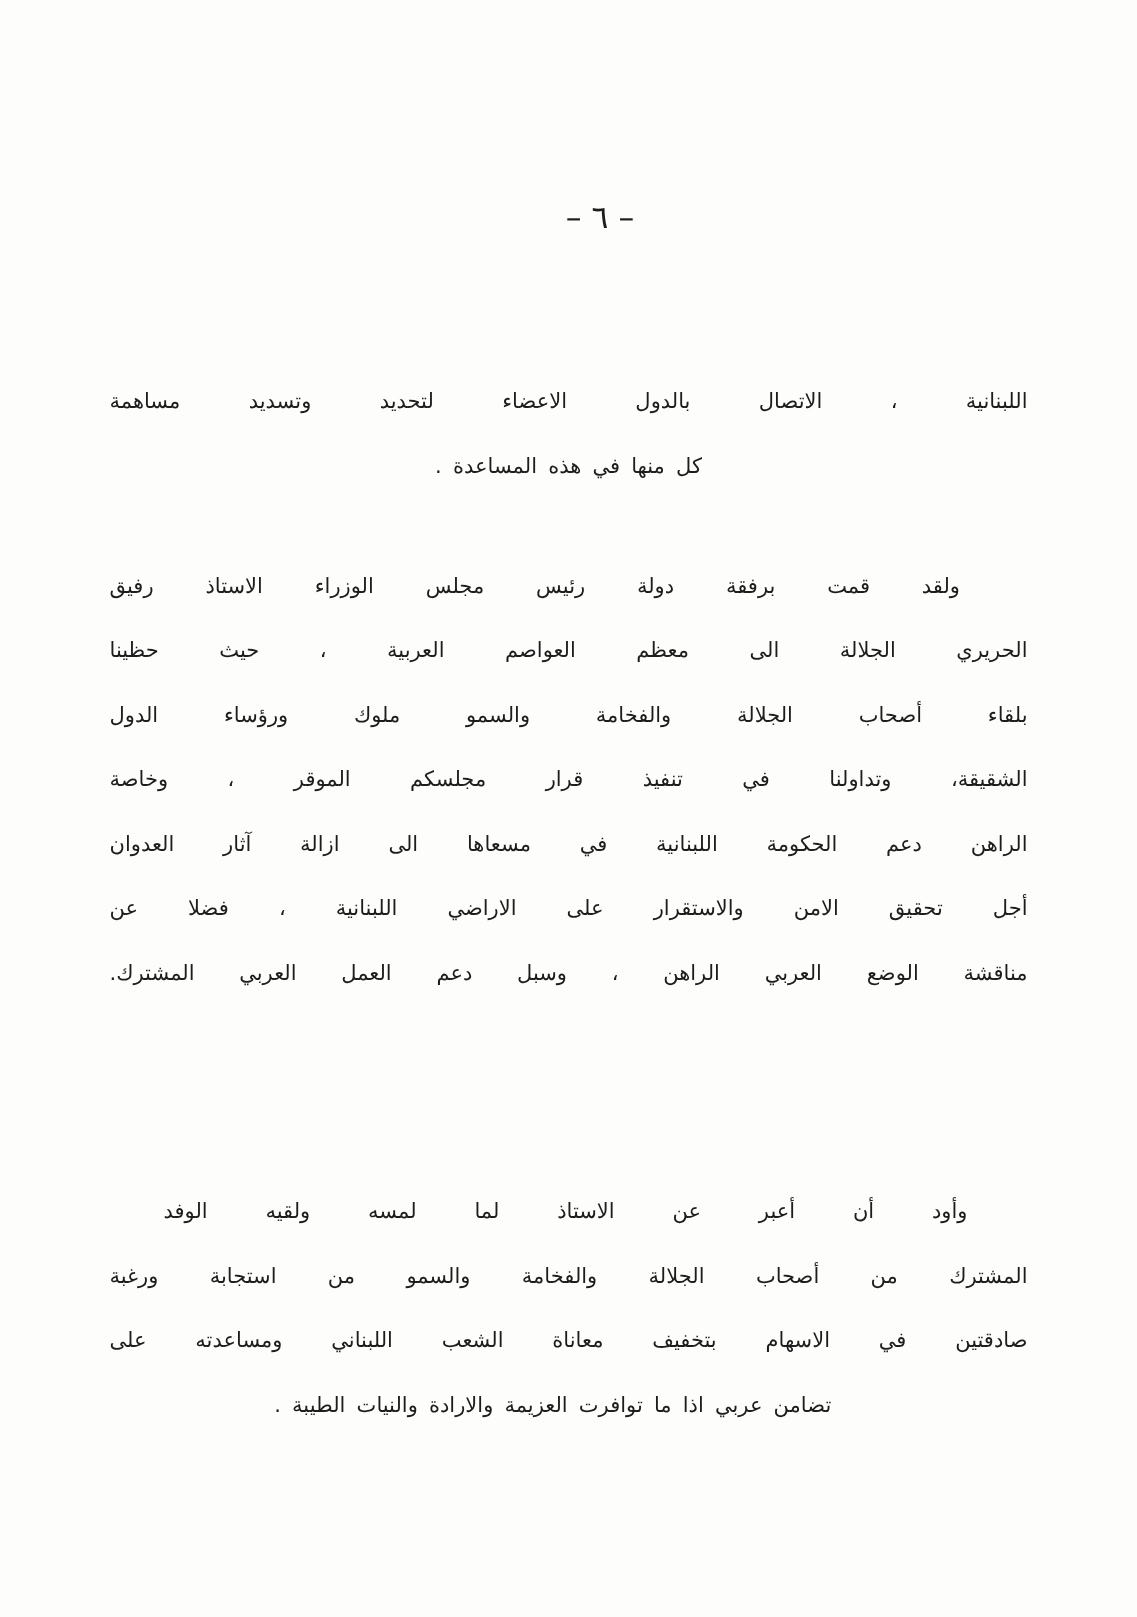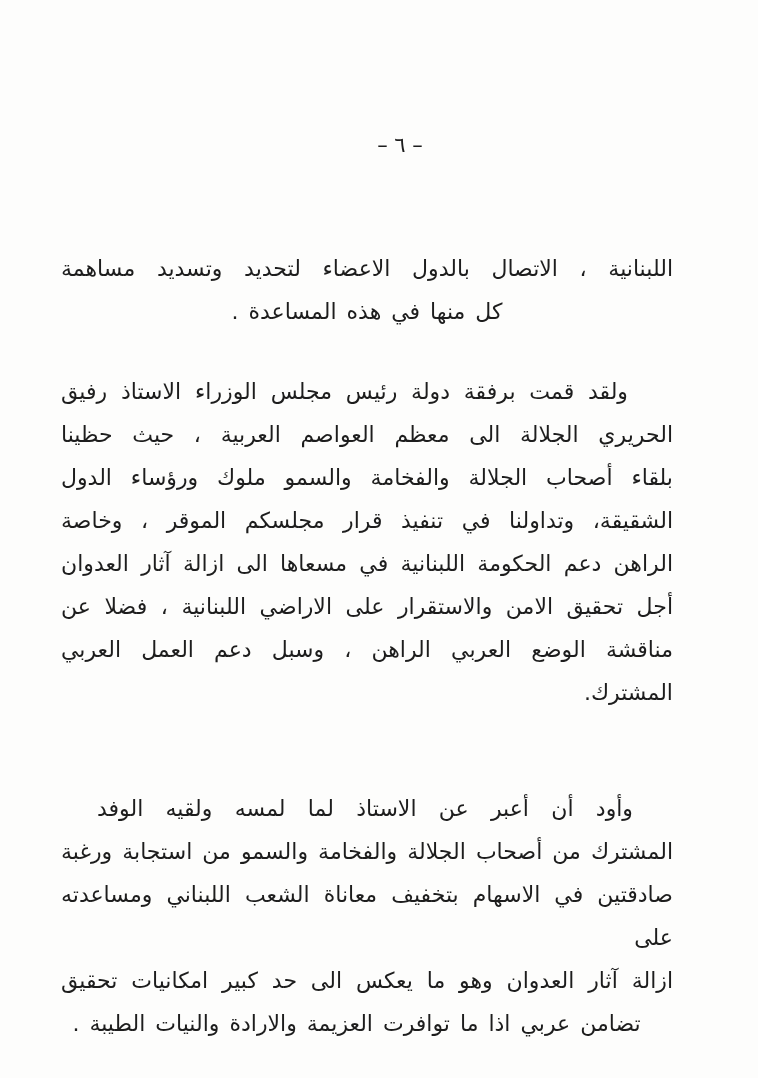--- a/index.html
+++ b/index.html
@@ -23,23 +23,23 @@
     left: 0;
     right: 0;
     padding-left: 42px; 
     text-align: center;
     font-size: 21px;
     letter-spacing: 4px;
     white-space: pre;
   }
   .textblock {
     position: absolute;
-    right: 85px;
+    right: 73px;
     width: 612px;
-    font-size: 22px;
+    font-size: 14px;
     line-height: 43px;
     word-spacing: 3px;
   }
   .para-1 { top: 247px; }
   .para-2 { top: 370px; }
   .para-3 { top: 787px; }
   .line { white-space: normal; }
   
   .j {
     text-align: justify;
@@ -71,17 +71,16 @@
     <div class="line j">الشقيقة، وتداولنا في تنفيذ قرار مجلسكم الموقر ، وخاصة</div>
     <div class="line j">الراهن دعم الحكومة اللبنانية في مسعاها الى ازالة آثار العدوان</div>
     <div class="line j">أجل تحقيق الامن والاستقرار على الاراضي اللبنانية ، فضلا عن</div>
     <div class="line j">مناقشة الوضع العربي الراهن ، وسبل دعم العمل العربي المشترك.</div>
   </div>
 
   <div class="textblock para-3">
     <div class="line j ind-p3">وأود أن أعبر عن الاستاذ لما لمسه ولقيه الوفد</div>
     <div class="line j">المشترك من أصحاب الجلالة والفخامة والسمو من استجابة ورغبة</div>
     <div class="line j">صادقتين في الاسهام بتخفيف معاناة الشعب اللبناني ومساعدته على</div>
-    <div class="line j">ازالة آثار العدوان وهو ما يعكس الى حد كبير امكانيات تحقيق</div>
     <div class="line r ind-last">تضامن عربي اذا ما توافرت العزيمة والارادة والنيات الطيبة .</div>
   </div>
 
 </div>
 
 </body></html>

